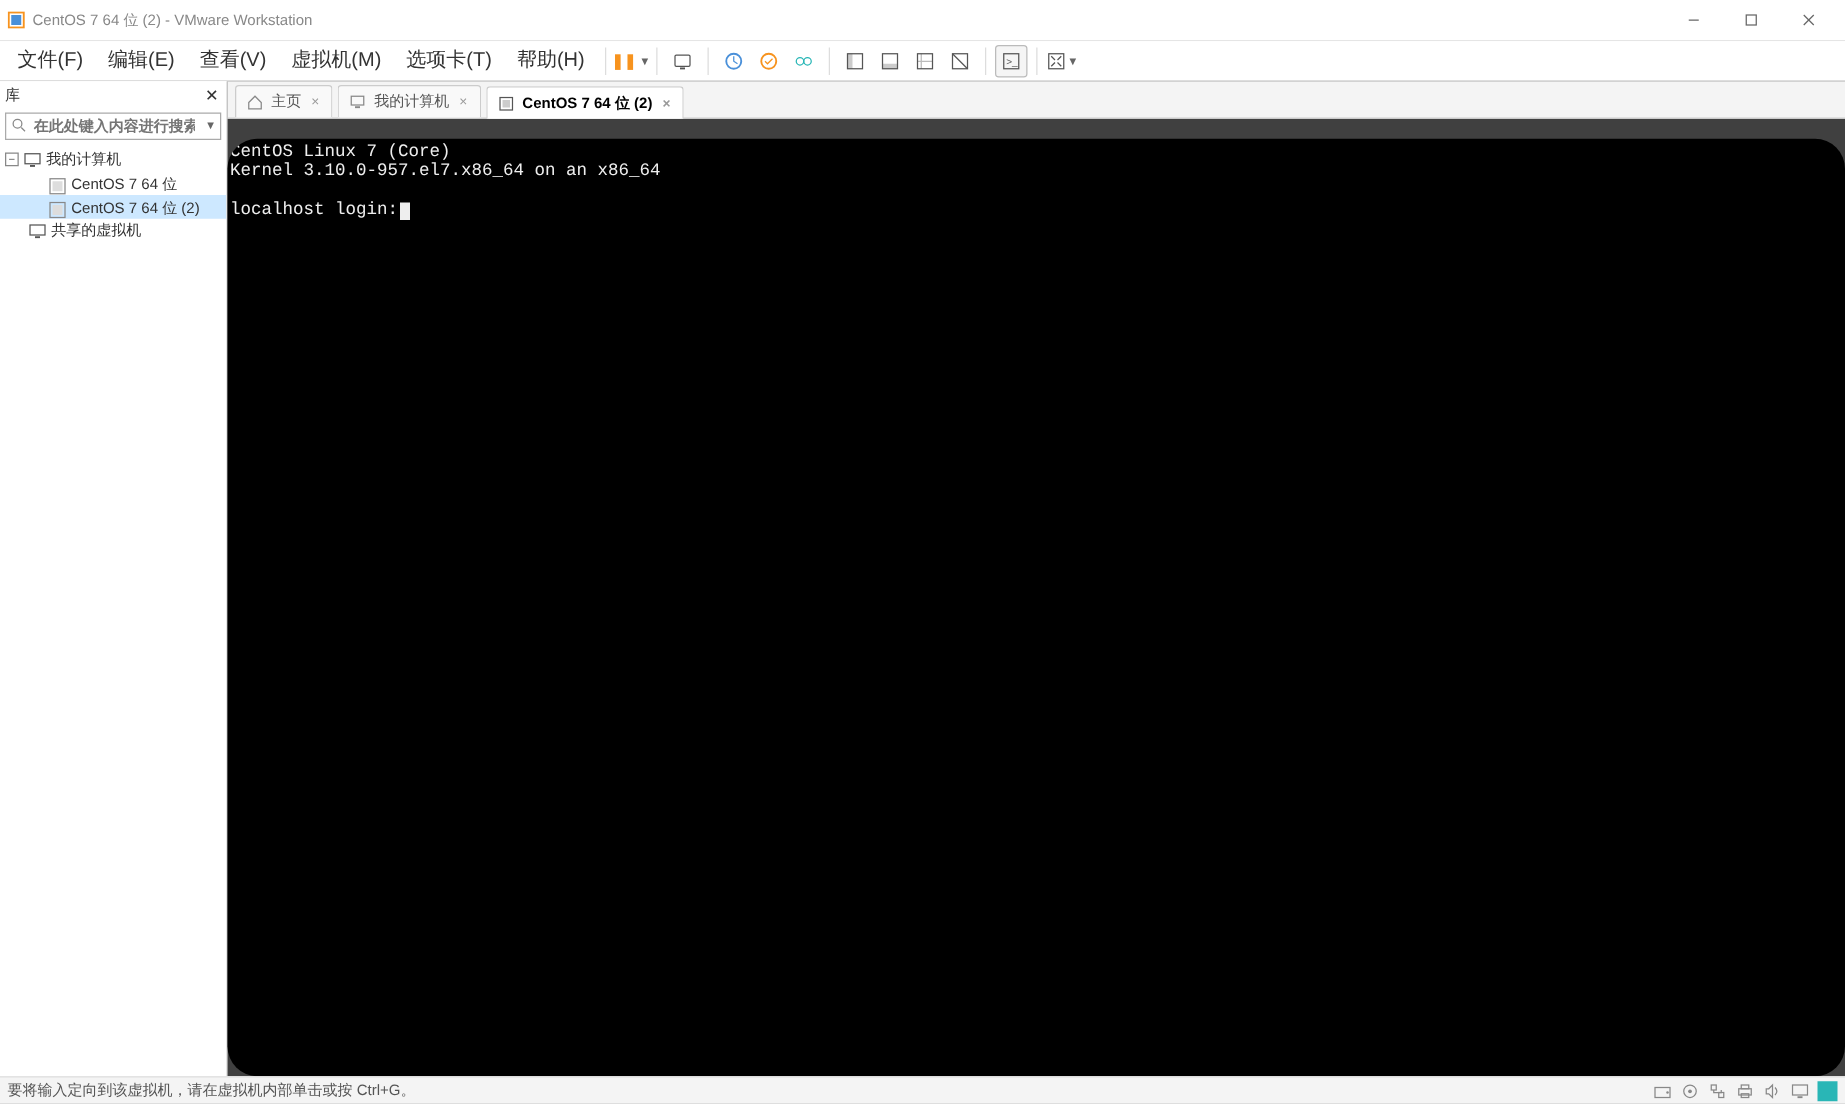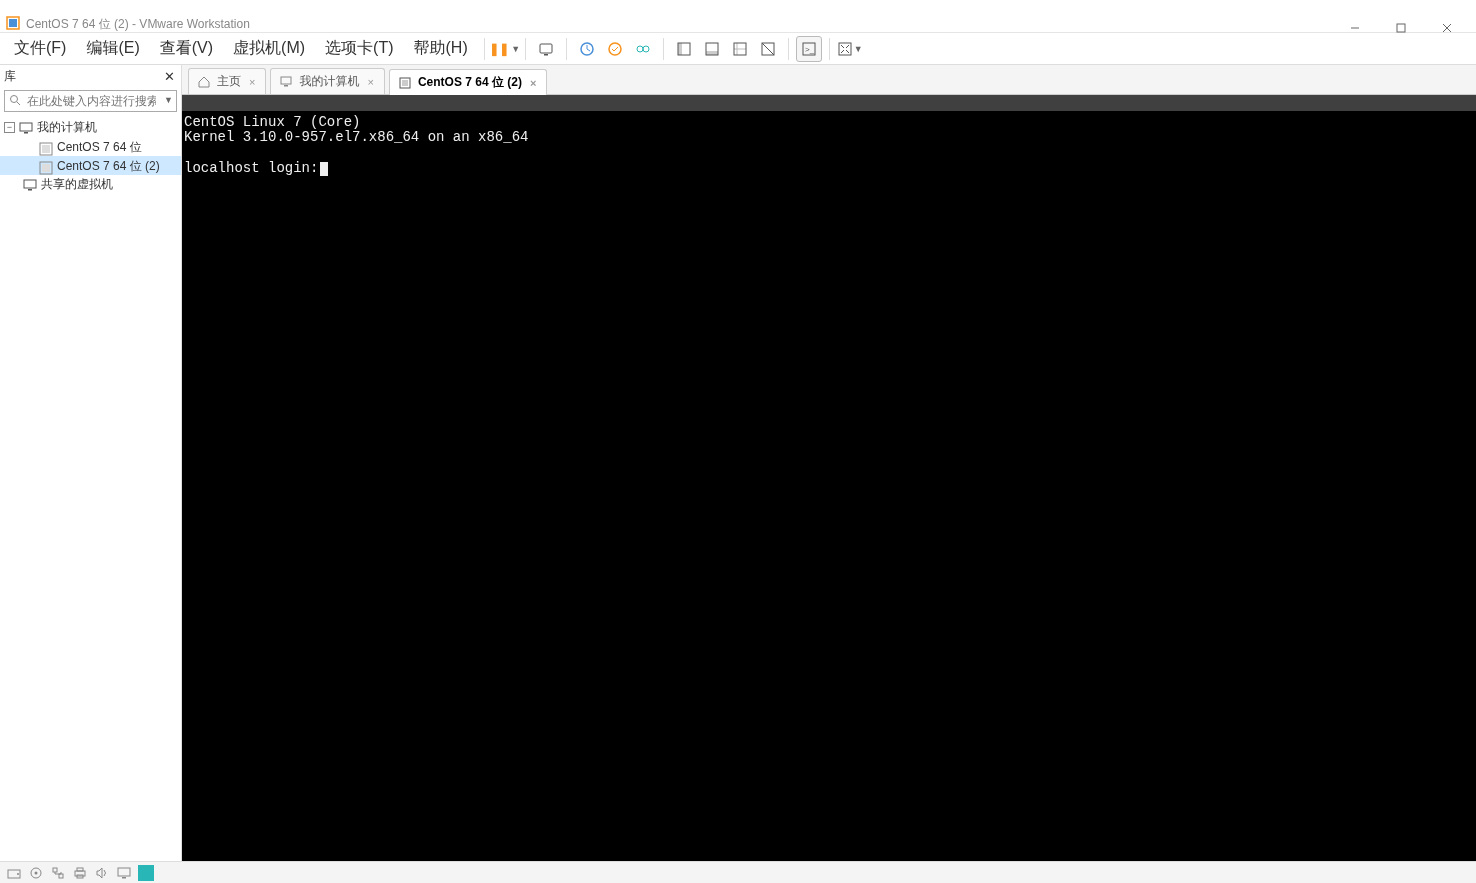--- a/index.html
+++ b/index.html
@@ -12,20 +12,21 @@
   height: 883px;
   overflow: hidden;
   display: flex;
   flex-direction: column;
 }
 
 .titlebar {
   height: 19px;
   background: #fff;
   display: flex;
+  align-items: center;
   padding: 16px 6px;
   border-bottom: 1px solid #e5e5e5;
 }
 .titlebar .app-icon { width:14px; height:14px; margin-right:6px; }
 .titlebar .title { color:#888; font-size:12px; flex:1; }
 .titlebar .win-btns { display:flex; gap:0; }
 .titlebar .win-btn { width:46px; height:24px; display:flex; align-items:center; justify-content:center; color:#666; cursor:pointer; }
 
 .menubar {
   height: 32px;
@@ -49,21 +50,21 @@
   width:182px;
   border-right:1px solid #ddd;
   display:flex;
   flex-direction:column;
   background:#fff;
 }
 .sidebar-header { display:flex; align-items:center; justify-content:space-between; padding:2px 4px 2px 4px; font-size:12px; color:#333;}
 .sidebar-header .close { cursor:pointer; font-size:13px; color:#333; padding:2px;}
 .sidebar-search { position:relative; margin:2px 4px 4px 4px; }
 .sidebar-search input {
-  width:100%; height:22px; border:1px solid #aaa; padding:0 20px 0 22px; font-size:12px; color:#a16207;
+  width:100%; height:22px; border:1px solid #aaa; padding:0 20px 0 22px; font-size:12px; color:#a16207;font-weight:bold;
 }
 .sidebar-search .s-icon { position:absolute; left:5px; top:4px; color:#888; }
 .sidebar-search .dd { position:absolute; right:4px; top:5px; color:#666; font-size:9px; cursor:pointer;}
 .tree { flex:1; overflow:auto; padding:2px 0;}
 .tree-item { display:flex; align-items:center; height:19px; padding-left:4px; cursor:pointer; gap:4px;}
 .tree-item .toggle { width:11px; height:11px; border:1px solid #888; display:flex; align-items:center; justify-content:center; font-size:9px; line-height:1; color:#555;}
 .tree-item .spacer { width:11px; }
 .tree-item .ticon { width:14px; height:14px; display:flex; align-items:center; justify-content:center;}
 .tree-item.level-1 { padding-left:24px;align-items:flex-end; }
 .tree-item.level-0b { padding-left:8px; }
@@ -74,21 +75,21 @@
 .tab {
   height:26px; background:#f9f9f9; border:1px solid #ccc; border-bottom:none;
   border-radius:3px 3px 0 0; display:flex; align-items:center; padding:0 8px; gap:6px;
   font-size:12px; color:#555; cursor:pointer;
 }
 .tab.active { background:#fff; color:#000; font-weight:bold; position:relative; top:1px;}
 .tab .close-x { color:#999; font-size:11px; cursor:pointer; padding:0 2px;}
 .tab .ticon { width:14px; height:14px; display:flex; align-items:center; justify-content:center;}
 .console {
   flex:1; background:#000; color:#eee; font-family:"Consolas","Courier New",monospace;
-  font-size:14px; padding:4px 2px; white-space:pre; overflow:hidden; line-height:1.1;
+  font-size:14px; padding:4px 2px; white-space:pre; overflow:hidden; line-height:1.1;border-radius:24px;
 }
 .console .cursor { display:inline-block; width:8px; height:14px; background:#eee; vertical-align:text-bottom; margin-left:2px;}
 
 .statusbar {
   height:22px; background:#f4f4f4; border-top:1px solid #ddd; display:flex; align-items:center;
   padding:0 6px; font-size:12px; color:#555; justify-content:space-between;
 }
 .statusbar .right-icons { display:flex; gap:6px; align-items:center;}
 .statusbar .sicon, .statusbar .snet, .statusbar .svol, .statusbar .stile {
   width:16px; height:16px; display:flex; align-items:center; justify-content:center; cursor:pointer;
@@ -305,20 +306,21 @@
       </div>
     </div>
     <div class="console"><span>CentOS Linux 7 (Core)</span>
 <span>Kernel 3.10.0-957.el7.x86_64 on an x86_64</span>
 <span></span>
 <span>localhost login:</span><span class="cursor"></span></div>
   </div>
 </div>
 
 <div class="statusbar">
+  <span>要将输入定向到该虚拟机，请在虚拟机内部单击或按 Ctrl+G。</span>
   <div class="right-icons">
     <span class="sicon">
         <svg width="14" height="14">
           <rect x="1" y="4" width="12" height="8" fill="none" stroke="#888"></rect>
           <circle cx="11" cy="8" r="1" fill="#888"></circle>
         </svg>
       </span>
     <span class="sicon">
         <svg width="14" height="14">
           <circle cx="7" cy="7" r="5" fill="none" stroke="#888"></circle>

